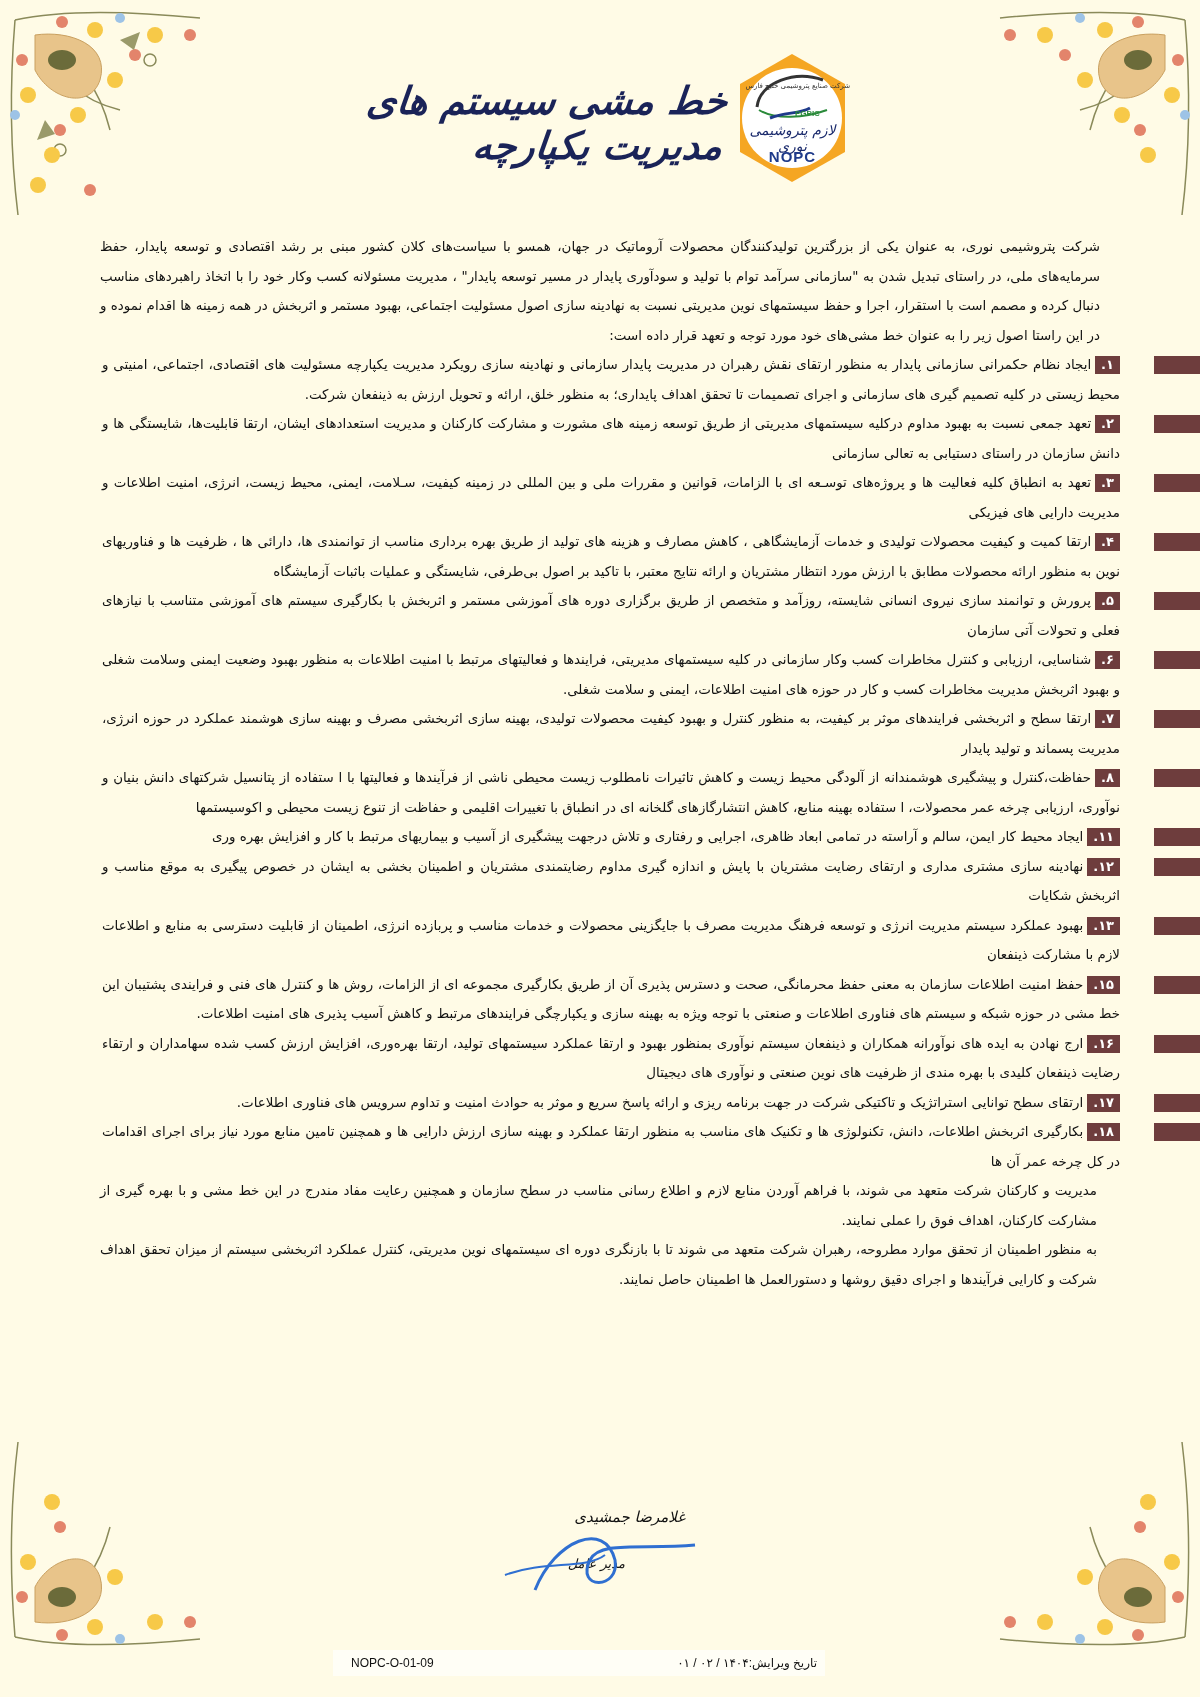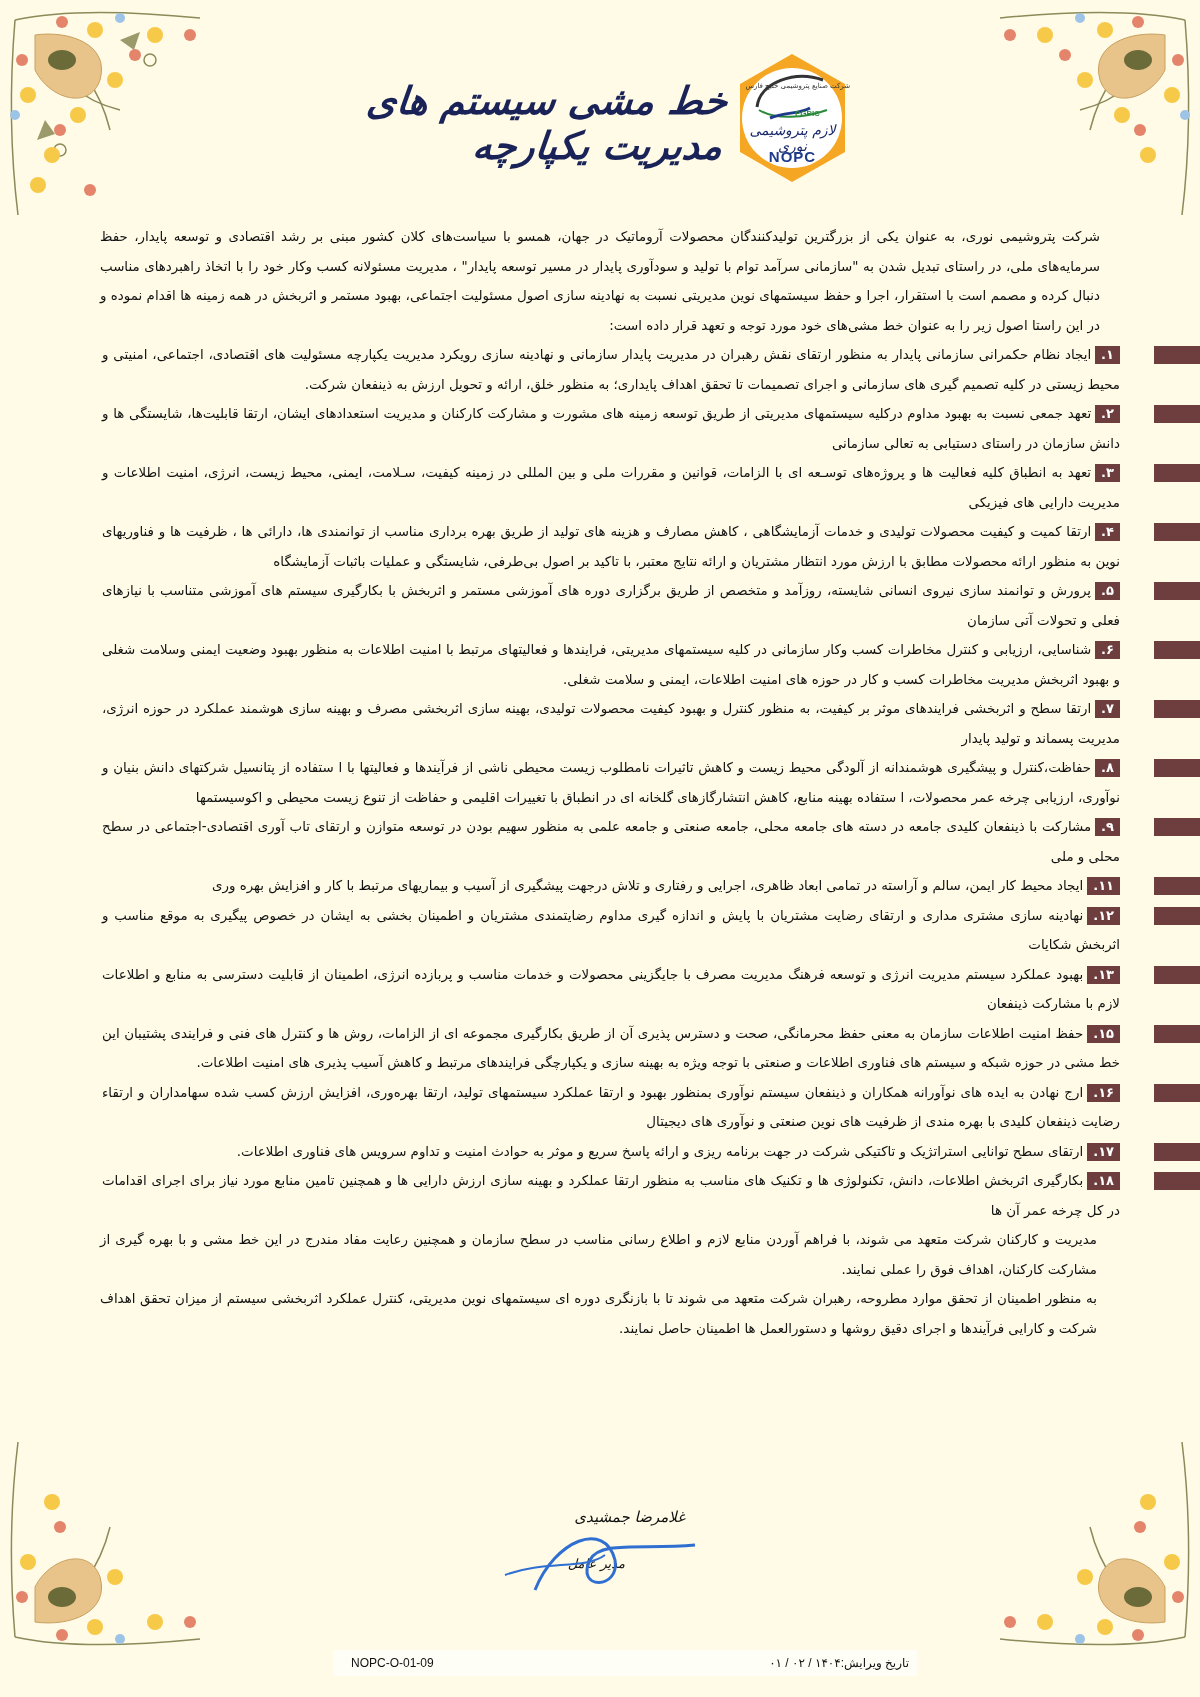--- a/index.html
+++ b/index.html
@@ -23,21 +23,21 @@
   .logo-pgpic { position:absolute; left:60px; top:57px; font-size:8px; color:#2a8a3a; font-weight:bold; font-family:"Liberation Sans", sans-serif; }
   .logo-name { position:absolute; left:0; right:0; top:70px; text-align:center; font-size:14px; color:#1a2a6c; font-family:"DejaVu Serif", serif; font-style:italic; direction:rtl; }
   .logo-nopc { position:absolute; left:0; right:0; top:96px; text-align:center; font-size:15px; font-weight:bold; color:#1e3a8a; font-family:"Liberation Sans", sans-serif; letter-spacing:1px; }
   .doc-title {
     position:absolute; right:155px; top:30px; width:420px; text-align:right;
     font-family:"DejaVu Serif", serif; font-style:italic; font-weight:bold;
     font-size:38px; color:#1a2358; direction:rtl; transform:skewX(-6deg);
   }
 
   .content {
-    position:absolute; top:222px; left:90px; right:0;
+    position:absolute; top:232px; left:90px; right:0;
     direction:rtl; text-align:right;
     font-size:13.4px; line-height:29.5px;
   }
   .intro { padding-right:100px; padding-left:10px; text-align:justify; text-align-last:right; }
   .item { position:relative; padding-left:12px; }
   .item .bar {
     position:absolute; right:0; width:46px; height:18px; top:6px;
     background:#6e3d3d;
   }
   .item .num {
@@ -46,21 +46,21 @@
     font-weight:bold;
   }
   .item .body { padding-right:80px; text-align:justify; text-align-last:right; }
   .closing { padding-right:103px; padding-left:10px; text-align:justify; text-align-last:right; }
 
   .signature { position:absolute; left:495px; top:1500px; width:210px; height:110px; }
   .sig-name { position:absolute; right:20px; top:8px; font-family:"DejaVu Serif", serif; font-style:italic; font-size:15px; direction:rtl; color:#111; }
   .sig-title { position:absolute; right:80px; top:56px; font-family:"DejaVu Serif", serif; font-style:italic; font-size:13px; direction:rtl; color:#111; }
 
   .footer {
-    position:absolute; top:1650px; left:333px; width:584px; height:26px;
+    position:absolute; top:1650px; left:333px; width:492px; height:26px;
     background:#fffef6; display:flex; justify-content:space-between; align-items:center;
     padding:0 8px 0 18px; box-sizing:border-box;
     font-family:"Liberation Sans", sans-serif; font-size:12px;
   }
   .footer .rev { direction:rtl; }
 </style>
 </head>
 <body>
 
 <svg class="corner tl" viewBox="0 0 210 220">
@@ -228,24 +228,20 @@
       <div class="item">
         <div class="bar"></div>
         <div class="body"><span class="num">۷.</span><span>ارتقا سطح و اثربخشی فرایندهای موثر بر کیفیت، به منظور کنترل و بهبود کیفیت محصولات تولیدی، بهینه سازی اثربخشی مصرف و بهینه سازی هوشمند عملکرد در حوزه انرژی، مدیریت پسماند و تولید پایدار</span></div>
       </div>
       <div class="item">
         <div class="bar"></div>
         <div class="body"><span class="num">۸.</span><span>حفاظت،کنترل و پیشگیری هوشمندانه از آلودگی محیط زیست و کاهش تاثیرات نامطلوب زیست محیطی ناشی از فرآیندها و فعالیتها با ا ستفاده از پتانسیل شرکتهای دانش بنیان و نوآوری، ارزیابی چرخه عمر محصولات، ا ستفاده بهینه منابع، کاهش انتشارگازهای گلخانه ای در انطباق با تغییرات اقلیمی و حفاظت از تنوع زیست محیطی و اکوسیستمها</span></div>
       </div>
       <div class="item">
         <div class="bar"></div>
-        <div class="body"><span class="num">۹.</span><span>مشارکت با ذینفعان کلیدی جامعه در دسته های جامعه محلی، جامعه صنعتی و جامعه علمی به منظور سهیم بودن در توسعه متوازن و ارتقای تاب آوری اقتصادی-اجتماعی در سطح محلی و ملی</span></div>
-      </div>
-      <div class="item">
-        <div class="bar"></div>
         <div class="body"><span class="num">۱۱.</span><span>ایجاد محیط کار ایمن، سالم و آراسته در تمامی ابعاد ظاهری، اجرایی و رفتاری و تلاش درجهت پیشگیری از آسیب و بیماریهای مرتبط با کار و افزایش بهره وری</span></div>
       </div>
       <div class="item">
         <div class="bar"></div>
         <div class="body"><span class="num">۱۲.</span><span>نهادینه سازی مشتری مداری و ارتقای رضایت مشتریان با پایش و اندازه گیری مداوم رضایتمندی مشتریان و اطمینان بخشی به ایشان در خصوص پیگیری به موقع مناسب و اثربخش شکایات</span></div>
       </div>
       <div class="item">
         <div class="bar"></div>
         <div class="body"><span class="num">۱۳.</span><span>بهبود عملکرد سیستم مدیریت انرژی و توسعه فرهنگ مدیریت مصرف با جایگزینی محصولات و خدمات مناسب و پربازده انرژی، اطمینان از قابلیت دسترسی به منابع و اطلاعات لازم با مشارکت ذینفعان</span></div>
       </div>

